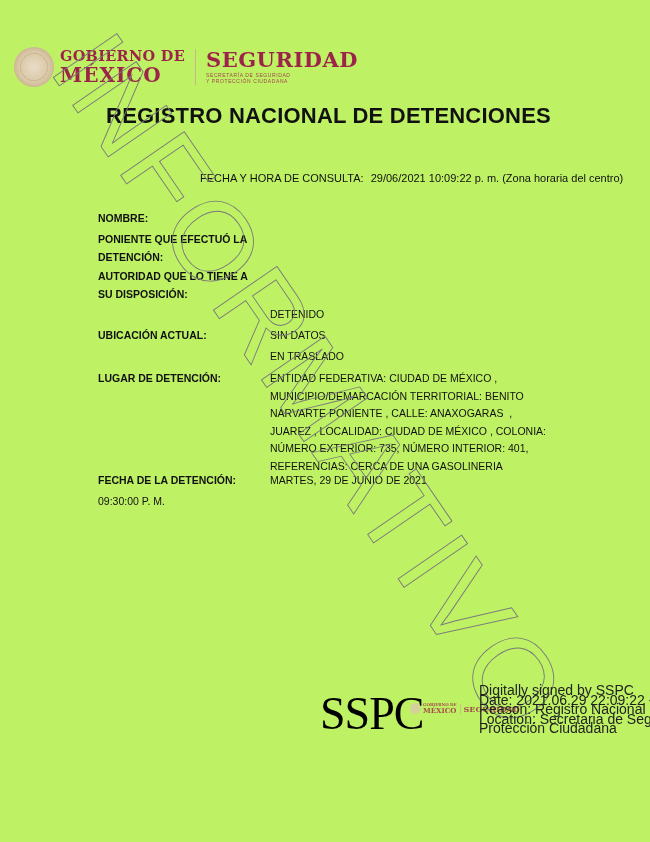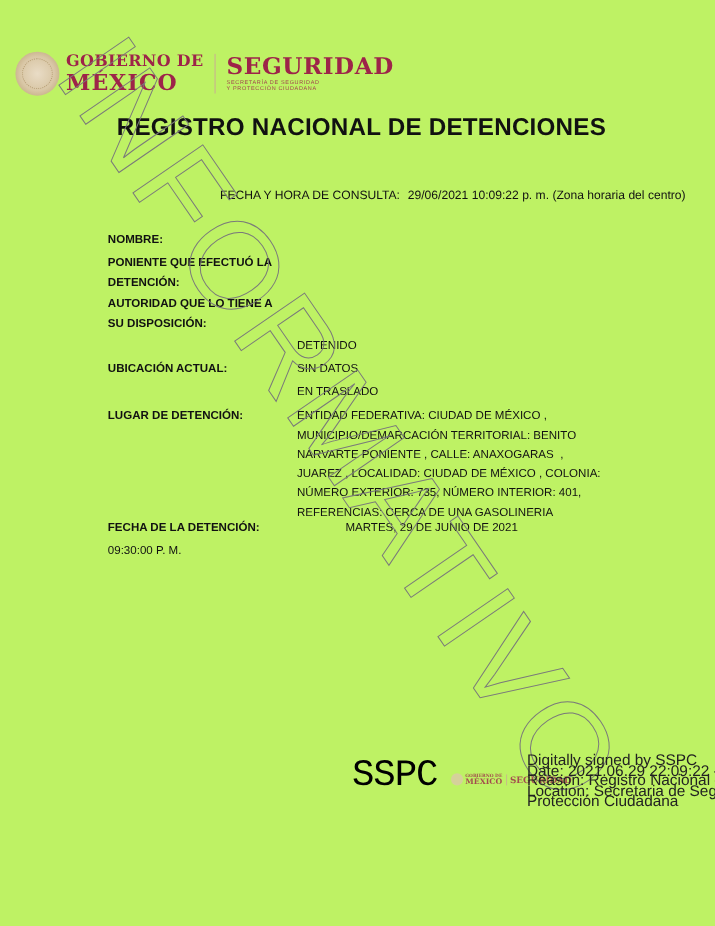--- a/index.html
+++ b/index.html
@@ -26,21 +26,21 @@
   .rows { position: absolute; left: 98px; top: 210px; width: 460px; font-size: 10.5px; }
   .row { position: absolute; left: 0; display: flex; }
   .row .lbl { width: 172px; font-weight: bold; line-height: 17.5px; }
   .row .val { line-height: 17.5px; }
 
   
   .watermark { position: absolute; inset: 0; pointer-events: none; }
 
   
   .sig { position: absolute; left: 320px; top: 683px; width: 330px; height: 60px; }
-  .sspc { position: absolute; left: 0; top: 4px; font-size: 34px; color: #000; letter-spacing: -1px; font-family: Liberation Mono, monospace; }
+  .sspc { position: absolute; left: 0; top: 4px; font-size: 46px; color: #000; letter-spacing: -1px; font-family: Liberation Serif, serif; }
   .sig-logo { position: absolute; left: 90px; top: 20px; display: flex; align-items: center; opacity: 0.8; }
   .sig-logo .ms { width: 11px; height: 11px; border-radius: 50%; background: #dbc9a8; margin-right: 2px; }
   .sig-logo .g { color: #9D2449; font-family: "DejaVu Serif", serif; font-weight: bold; line-height: 1; display: flex; flex-direction: column; }
   .sig-logo .g span:first-child { font-size: 4px; }
   .sig-logo .g span:last-child { font-size: 7px; }
   .sig-logo .bar { width: 1px; height: 10px; background: #c8b48e; margin: 0 3px; }
   .sig-logo .s { color: #9D2449; font-family: "DejaVu Serif", serif; font-weight: bold; font-size: 8px; }
   .sig-text { position: absolute; left: 159px; top: 3px; font-size: 14px; line-height: 9.5px; color: #222; white-space: nowrap; }
 </style>
 </head>
@@ -110,21 +110,21 @@
       <div class="val">
         <div>ENTIDAD FEDERATIVA: CIUDAD DE MÉXICO ,</div>
         <div>MUNICIPIO/DEMARCACIÓN TERRITORIAL: BENITO</div>
         <div style="white-space:pre;">NARVARTE PONIENTE , CALLE: ANAXOGARAS  ,</div>
         <div>JUAREZ , LOCALIDAD: CIUDAD DE MÉXICO , COLONIA:</div>
         <div>NÚMERO EXTERIOR: 735, NÚMERO INTERIOR: 401,</div>
         <div>REFERENCIAS: CERCA DE UNA GASOLINERIA</div>
       </div>
     </div>
 
-    <div class="row" style="top:262px;gap:44px;">
+    <div class="row" style="top:262px;">
       <div class="lbl">FECHA DE LA DETENCIÓN:</div>
       <div class="val">MARTES, 29 DE JUNIO DE 2021</div>
     </div>
     <div class="row" style="top:283px;">
       <div class="val">09:30:00 P. M.</div>
     </div>
   </div>
 
   <svg class="watermark" width="650" height="842" viewBox="0 0 650 842">
     <text x="0" y="0" transform="translate(72,52) rotate(55.5)" font-family="Liberation Sans, sans-serif" font-size="112" letter-spacing="4" fill="none" stroke="#7a7a7a" stroke-width="0.9" dominant-baseline="middle">INFORMATIVO</text>

